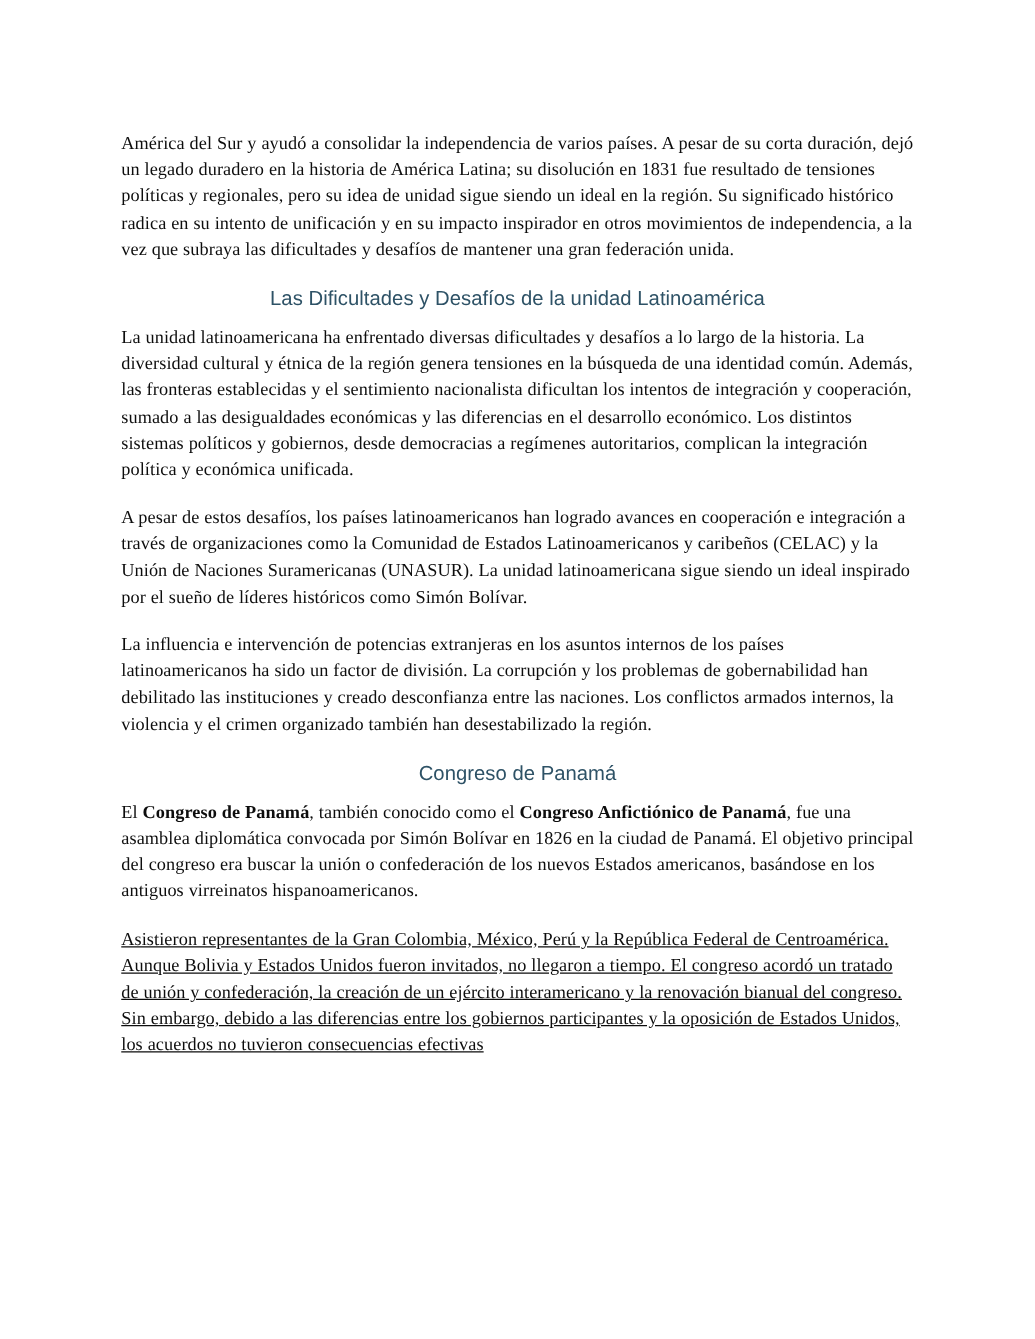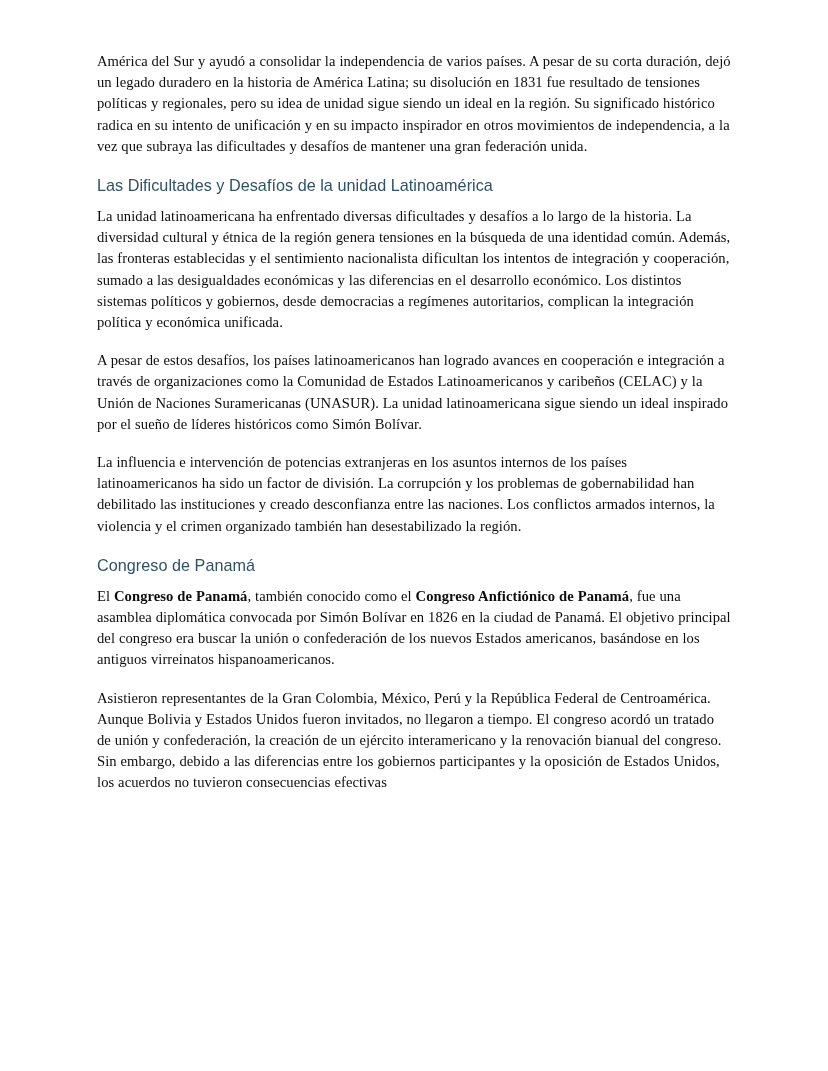--- a/index.html
+++ b/index.html
@@ -14,47 +14,49 @@
     overflow: hidden;
     font-family: "Liberation Serif", "DejaVu Serif", serif;
     -webkit-font-smoothing: antialiased;
   }
   .page {
     position: relative;
     width: 828px;
     height: 1071px;
     background: #ffffff;
     box-sizing: border-box;
-    padding: 51px 97px 0 97px;
+    padding: 105px 97px 0 97px;
   }
   .content {
     width: 634px;
   }
   p.body-para {
     margin: 0 0 17px 0;
     font-family: "Liberation Serif", "DejaVu Serif", serif;
     font-size: 14.6px;
     line-height: 21.2px;
     color: #0d0d0d;
     text-align: left;
     letter-spacing: 0.005em;
     word-spacing: 0.01em;
   }
   p.body-para:last-child {
     margin-bottom: 0;
+    text-decoration: underline;
   }
   h2.section-heading {
     margin: 0 0 10px 0;
     padding: 0;
     font-family: "Liberation Sans", "DejaVu Sans", sans-serif;
     font-size: 16.2px;
     font-weight: 400;
     line-height: 22px;
     color: #2e5266;
     letter-spacing: 0.002em;
+    text-align: center;
   }
   .heading-block {
     margin-top: 9px;
   }
   strong.bold-run {
     font-weight: 700;
     color: #0d0d0d;
   }
 </style>
 </head>

